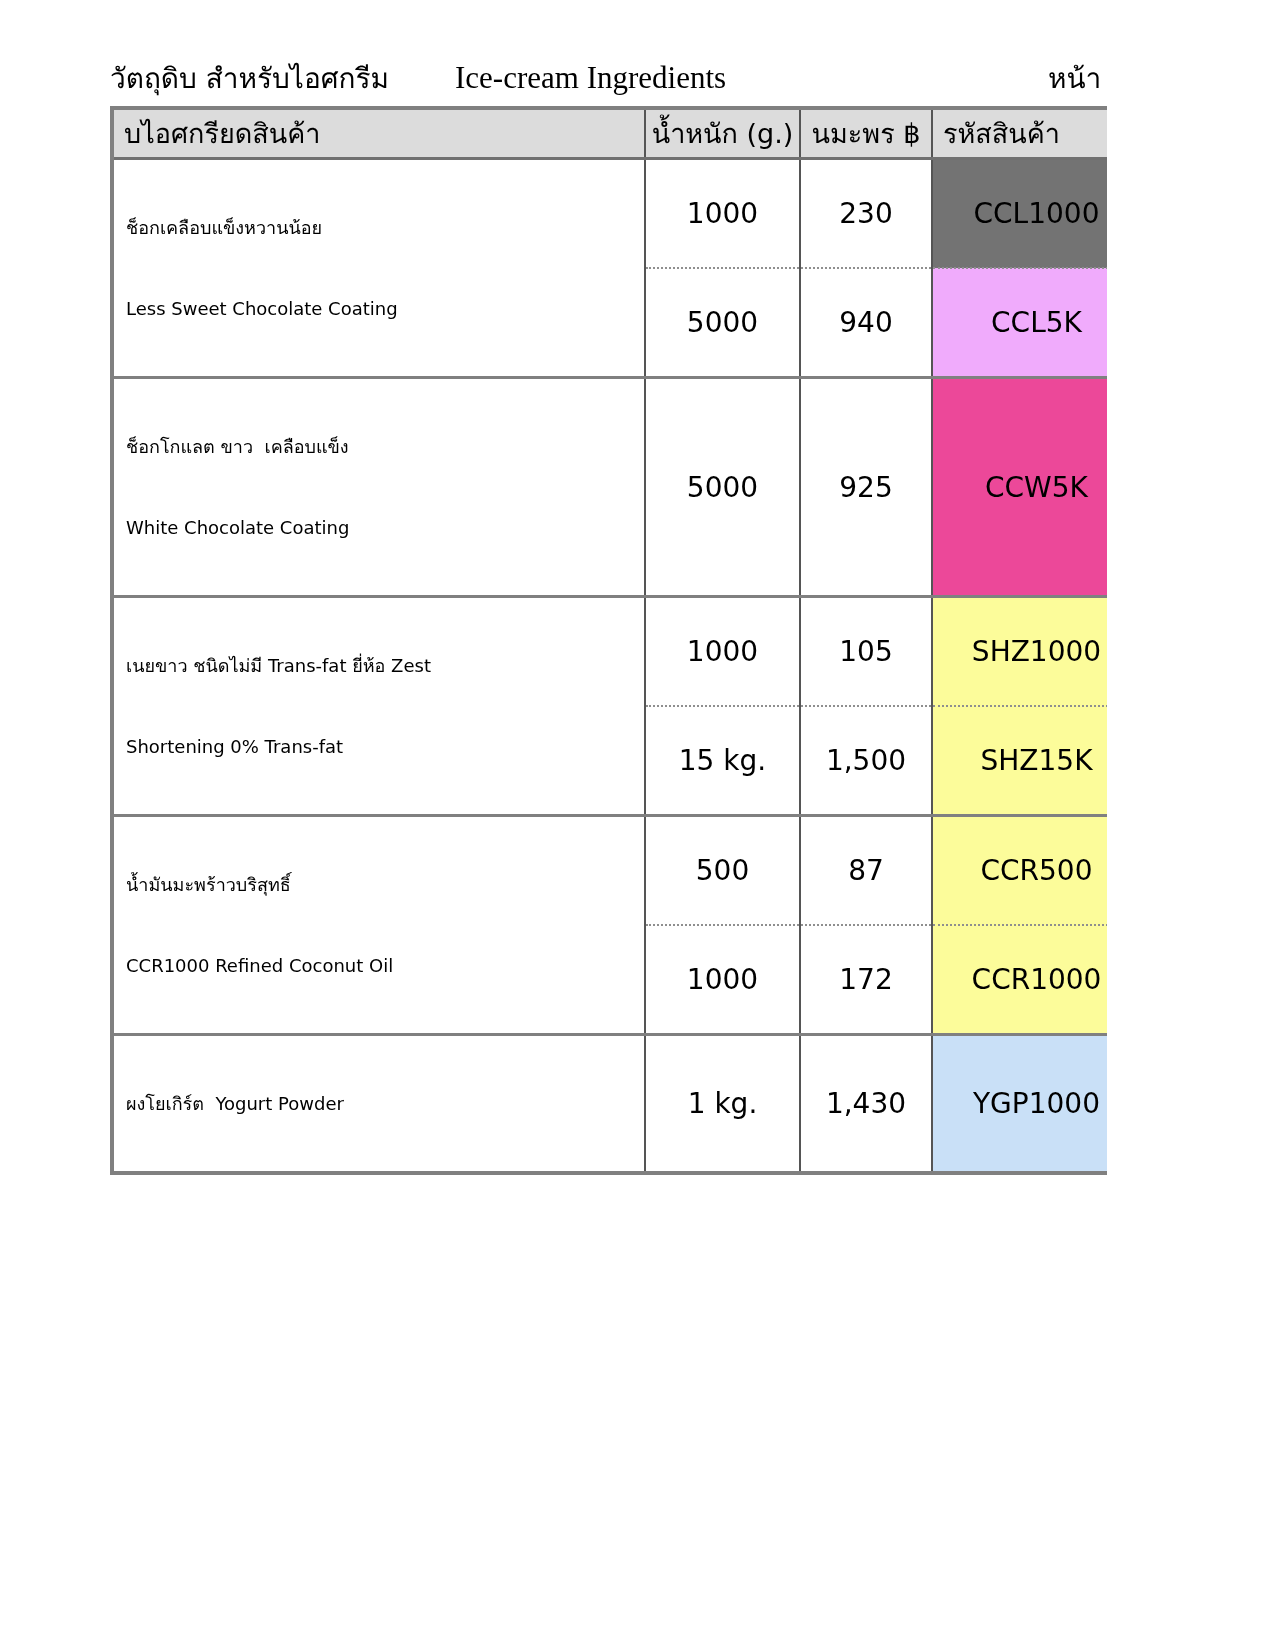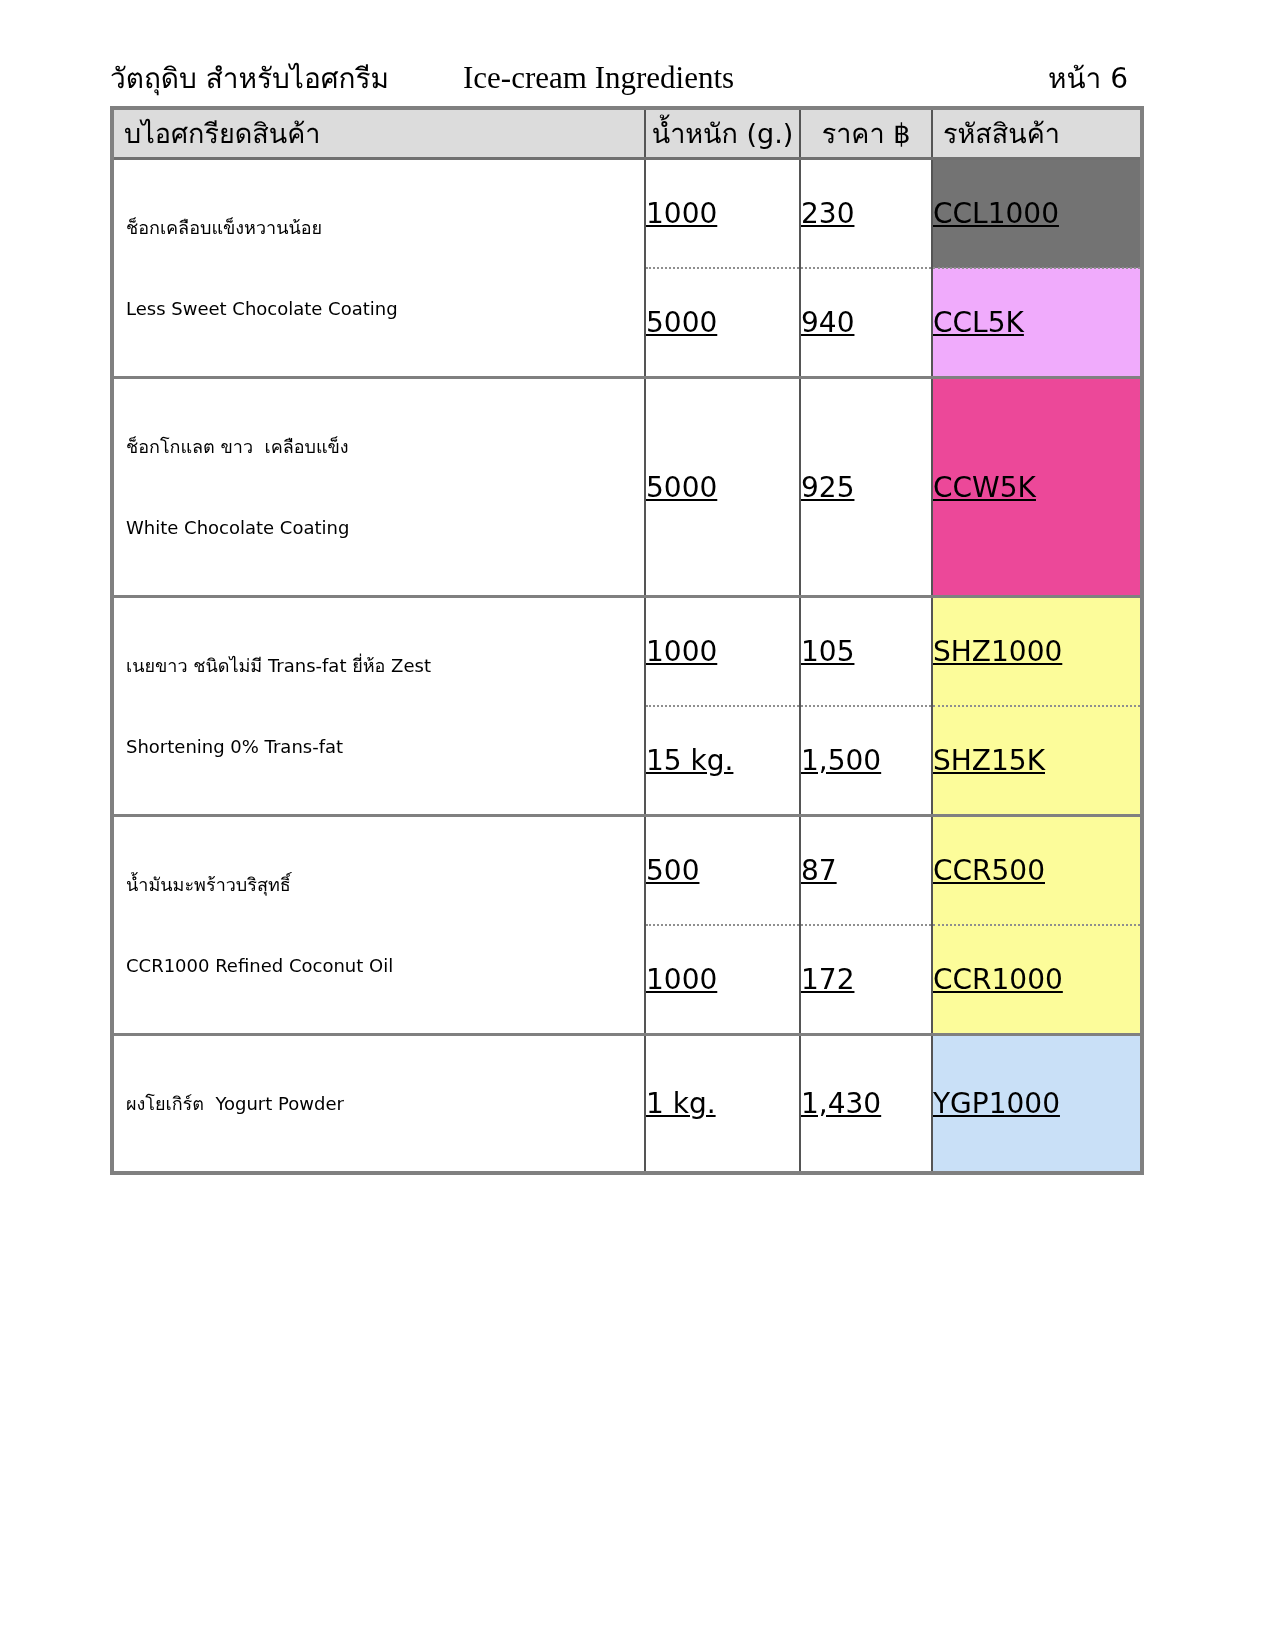--- a/index.html
+++ b/index.html
@@ -1,52 +1,52 @@
 <!DOCTYPE html>
 <html><head>
 <meta charset="utf-8">
 <style>
   html,body { margin:0; padding:0; }
   body {
     width:1275px; height:1650px; background:#ffffff; color:#000;
     font-family:"DejaVu Sans","Liberation Sans",sans-serif;
     -webkit-font-smoothing:antialiased;
   }
-  .page { position:relative; width:1275px; height:1650px; overflow:hidden; }
+  .page { position:relative; width:1107px; height:1650px; overflow:hidden; }
 
   
   .doc-header {
     position:relative; margin:60px 0 6px 110px; width:1030px; height:40px;
     font-size:28px; line-height:38px; white-space:pre;
   }
   .doc-header .t-th { position:absolute; left:0; top:0; }
   .doc-header .t-en {
     position:absolute; left:345px; top:-1px;
-    font-family:"Liberation Serif","DejaVu Serif",serif; font-size:31px;margin-left:8px;
+    font-family:"Liberation Serif","DejaVu Serif",serif; font-size:31px;
   }
   .doc-header .t-page { position:absolute; right:12px; top:0; }
 
   
   table.price {
     border-collapse:collapse; margin-left:110px; width:1030px;
     table-layout:fixed; border:4px solid #808080;
   }
   th, td { border-left:2px solid #555; padding:0; }
   th {
     background:#DCDCDC; font-weight:normal; font-size:27px;
     text-align:left; padding:2px 10px; height:32px;
     border-bottom:3px solid #707070; white-space:pre;
   }
   th.center { text-align:center; padding:2px 0; }
   td { font-size:28px; vertical-align:middle; }
   td.desc {
     padding:0 8px 0 12px; font-size:18px; line-height:1.5;
     white-space:pre-wrap; vertical-align:middle;
   }
-  td.num, td.code { text-align:left;text-decoration:underline; }
+  td.num, td.code { text-align:center; }
   tr.gtop td { border-top:3px solid #808080; }
   tr.sub td { border-top:2px dotted #8f8f8f; }
   tr.h87 td { height:87px; }
   tr.h88 td { height:88px; }
   tr.h84 td { height:84px; }
   tr.h86 td { height:86px; }
   tr.h89 td { height:89px; }
 </style>
 </head>
 <body>
@@ -63,21 +63,21 @@
     <colgroup>
       <col style="width:533px">
         <col style="width:155px">
         <col style="width:132px">
         <col style="width:210px">
     </colgroup>
     <thead>
       <tr>
         <th>บไอศกรียดสินค้า</th>
         <th class="center">น้ำหนัก (g.)</th>
-        <th class="center">ราคา ฿</th>
+        <th class="center">นมะพร ฿</th>
         <th>รหัสสินค้า</th>
       </tr>
     </thead>
     <tbody>
 
       <tr class="gtop h87">
         <td class="desc" rowspan="2">
           <div>ช็อกเคลือบแข็งหวานน้อย</div>
           <div>Less Sweet Chocolate Coating</div>
         </td>

